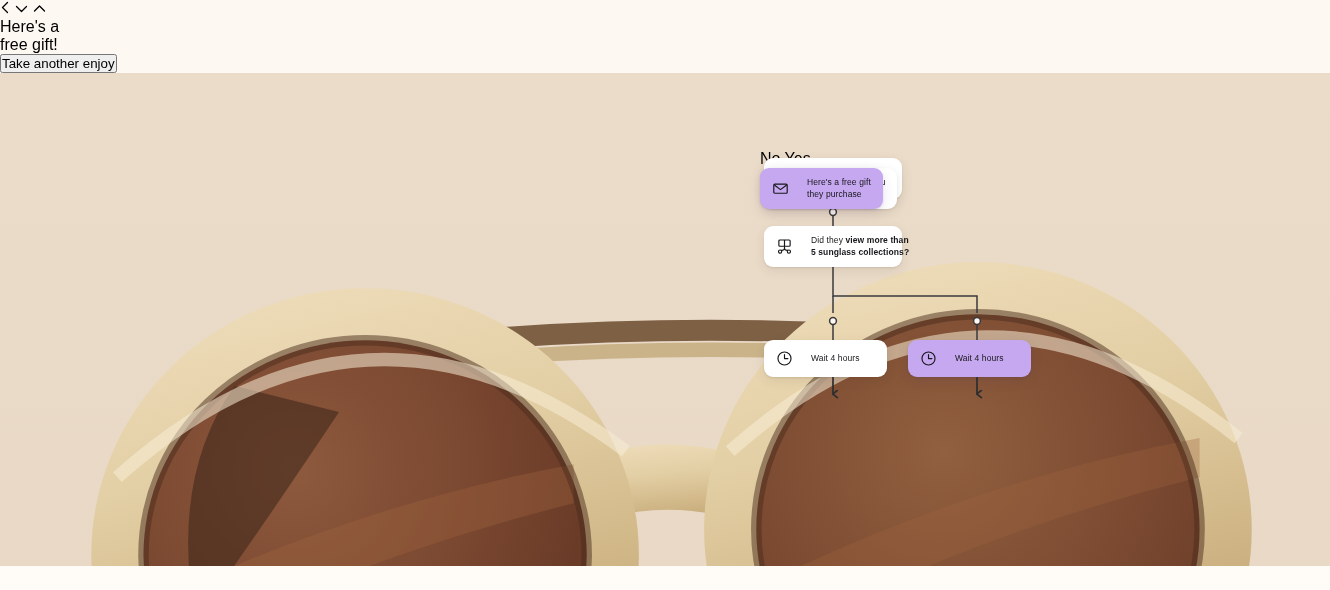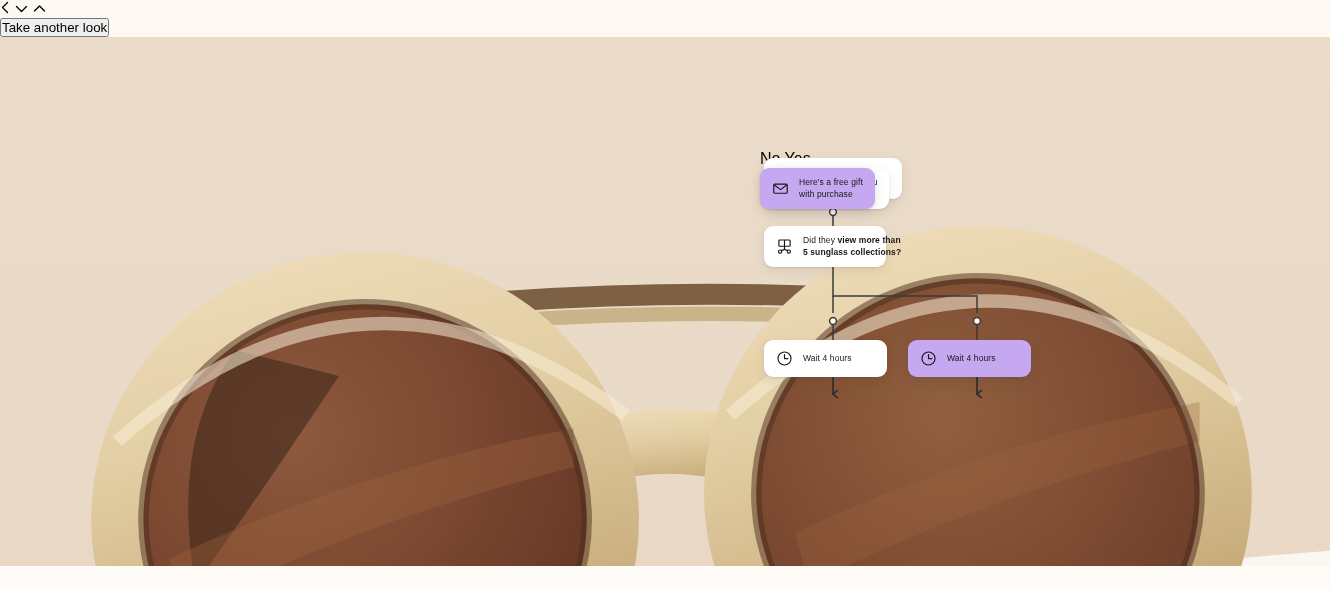--- a/index.html
+++ b/index.html
@@ -79,27 +79,28 @@
     justify-content: center;
     color: #17161A;
   }
 
   .node-text {
     font-size: 8.5px;
     line-height: 1.38;
     color: #17161A;
     letter-spacing: .1px;
     white-space: nowrap;
+    margin-left: 8px;
   }
 
   .node-text .t-bold { font-weight: 700; }
 
   
   #node-trigger    { left: 4px;   top: 8px;   width: 138px; }
-  #node-split      { left: 4px;   top: 76px;  width: 122px; }
+  #node-split      { left: 4px;   top: 76px;  width: 138px; }
   #node-wait-no    { left: 4px;   top: 190px; width: 123px; }
   #node-wait-yes   { left: 148px; top: 190px; width: 123px; }
   #node-email-no   { left: 4px;   top": 0;    }
   #node-email-no   { left: 4px;   top: 250px; width: 123px; }
   #node-email-yes  { left: 148px; top: 250px; width: 123px; }
 
   /* ---------- branch labels ---------- */
   .branch-label {
     position: absolute;
     font-size: 7.5px;
@@ -259,22 +260,24 @@
         </span>
         <span class="chrome-icon" id="chrome-up">
           <svg width="13" height="11" viewBox="0 0 13 11" fill="none" aria-hidden="true">
             <path d="M1.5 8 L6.5 3 L11.5 8" stroke="currentColor" stroke-width="1.3" stroke-linecap="round" stroke-linejoin="round"></path>
           </svg>
         </span>
       </div>
 
       <div class="email-body">
         <div class="email-headline">
+          <div>Here's a</div>
+          <div>free gift!</div>
         </div>
-        <button class="email-cta">Take another look</button>
+        <button class="email-cta">Take another enjoy</button>
       </div>
 
       <div class="email-hero">
         <svg class="hero-photo" viewBox="0 0 204 160" preserveAspectRatio="xMidYMid slice" aria-hidden="true">
           <defs>
             <linearGradient id="bgWall" x1="0" y1="0" x2="0" y2="1">
               <stop offset="0%" stop-color="#EBDCCA"></stop>
               <stop offset="55%" stop-color="#E8D8C5"></stop>
               <stop offset="100%" stop-color="#E2D0BB"></stop>
             </linearGradient>
@@ -436,18 +439,18 @@
 
     <div class="node purple" id="node-email-yes">
       <span class="node-icon">
         <svg width="17" height="17" viewBox="0 0 19 19" fill="none" aria-hidden="true">
           <rect x="2" y="4.6" width="15" height="10.2" rx="1.2" stroke="#17161A" stroke-width="1.3" fill="none"></rect>
           <path d="M2.6 5.5 L9.5 10.8 L16.4 5.5" stroke="#17161A" stroke-width="1.3" fill="none" stroke-linejoin="round"></path>
         </svg>
       </span>
       <span class="node-text">
         <span>Here's a free gift</span><br>
-        <span>with purchase</span>
+        <span>they purchase</span>
       </span>
     </div>
 
   </div>
 </div>
 
 </body></html>

